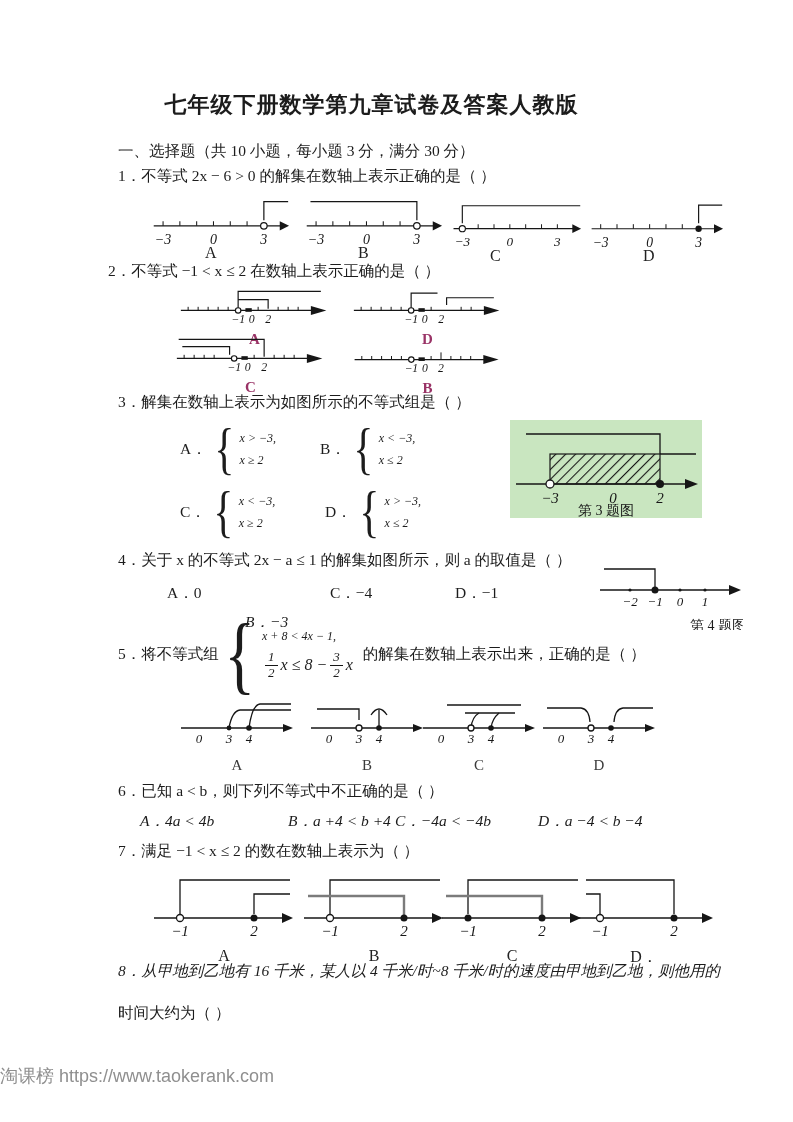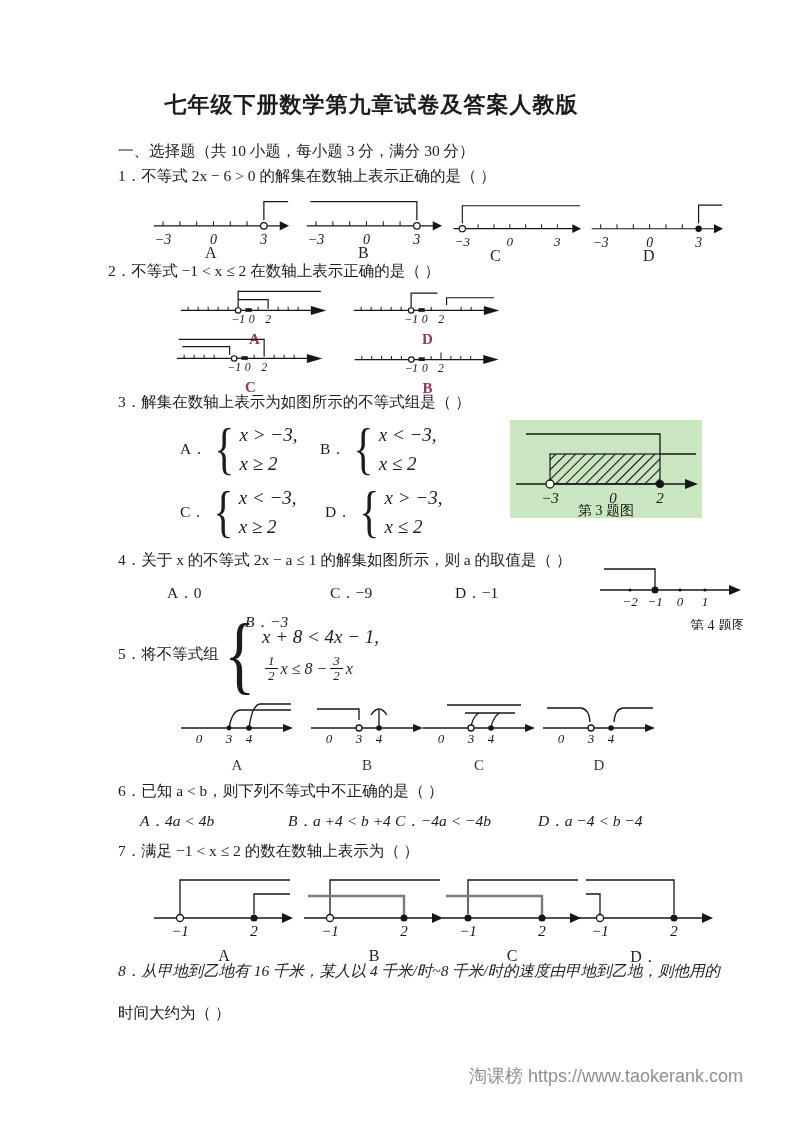--- a/index.html
+++ b/index.html
@@ -21,29 +21,29 @@
   .ar{fill:#161616;}
   .tl{font:italic 13px "Liberation Serif",serif;fill:#161616;}
   .tl15{font:italic 15px "Liberation Serif",serif;fill:#161616;}
   .cap{font:14px "Liberation Serif",serif;fill:#161616;}
   
   .sys{display:flex;align-items:center;}
   .sys .olabel{font-size:15.5px;margin-right:4px;}
   .brace{font-size:56px;font-weight:300;line-height:0.9;transform:scaleX(.75);}
   .brace.big{font-size:86px;}
   .syslines{display:flex;flex-direction:column;gap:7px;margin-left:2px;}
-  .sysline{font-size:19px;font-style:italic;white-space:nowrap;}
+  .sysline{font-size:12px;font-style:italic;white-space:nowrap;}
   .frac{display:inline-flex;flex-direction:column;align-items:center;vertical-align:middle;margin:0 3px;}
   .frac .num{font-size:13px;font-style:italic;line-height:1.1;padding:0 3px;}
   .frac .den{font-size:13px;font-style:italic;line-height:1.1;border-top:1.2px solid #161616;padding:0 3px;}
   .l2row{display:flex;align-items:center;font-size:16px;font-style:italic;}
   .optspan{font-size:15.5px;white-space:nowrap;}
   .mathopt{font-style:italic;}
   .cap-clip{height:13px;overflow:hidden;text-align:right;font-size:14px;margin-top:3px;}
-  .footer{top:1064px;left:0;width:100%;text-align:right;font-size:18px;color:#8f8f8f;
+  .footer{top:1064px;left:0;width:100%;text-align:left;font-size:18px;color:#8f8f8f;
           font-family:"Liberation Sans","DejaVu Sans",sans-serif;}
   .figwrap{position:absolute;}
 </style>
 </head>
 <body>
 
 <div class="page">
 
   <div class="abs title">七年级下册数学第九章试卷及答案人教版</div>
   <div class="abs section">一、选择题（共 10 小题，每小题 3 分，满分 30 分）</div>
@@ -308,21 +308,21 @@
       <text class="tl15" text-anchor="middle" x="40" y="83">−3</text>
       <text class="tl15" text-anchor="middle" x="103" y="83">0</text>
       <text class="tl15" text-anchor="middle" x="150" y="83">2</text>
       <text class="cap" text-anchor="middle" x="96" y="95">第 3 题图</text>
     </svg>
   </div>
 
   <div class="abs qtext" style="top:550px;left:118px;">4．关于 x 的不等式 2x − a ≤ 1 的解集如图所示，则 a 的取值是（    ）</div>
   <span class="abs optspan" style="top:583px;left:167px;">A．0</span>
   <span class="abs optspan" style="top:612px;left:245px;font-style:italic;">B．−3</span>
-  <span class="abs optspan" style="top:583px;left:330px;">C．−9</span>
+  <span class="abs optspan" style="top:583px;left:330px;">C．−4</span>
   <span class="abs optspan" style="top:583px;left:425px;margin-left:30px;">D．−1</span>
 
   <div class="figwrap" style="left:596px;top:558px;width:150px;">
     <svg width="150" height="52" viewBox="0 0 150 52">
       <g>
           <polyline class="ln" points="8,11 59,11 59,32"></polyline>
         </g>
       <g>
         <line class="ln" x1="4" y1="32" x2="135" y2="32"></line>
           <polygon class="ar" points="133,27 145,32 133,37"></polygon>
@@ -350,20 +350,21 @@
           <span class="den">2</span>
         </span>
         <span>x ≤ 8 −</span>
         <span class="frac">
           <span class="num">3</span>
           <span class="den">2</span>
         </span>
         <span>x</span>
       </span>
     </span>
+    <span class="qtext" style="margin-left:10px;">的解集在数轴上表示出来，正确的是（    ）</span>
   </div>
 
   <div class="figwrap" style="left:176px;top:696px;width:122px;">
     <svg width="122" height="56" viewBox="0 0 120 56">
       <g>
           <line class="ln" x1="4" y1="32" x2="108" y2="32"></line>
           <polygon class="ar" points="106,28 116,32 106,36"></polygon>
         </g>
       <g>
         <path class="ln" d="M52,32 Q55,15 63,14 L114,14"></path>

